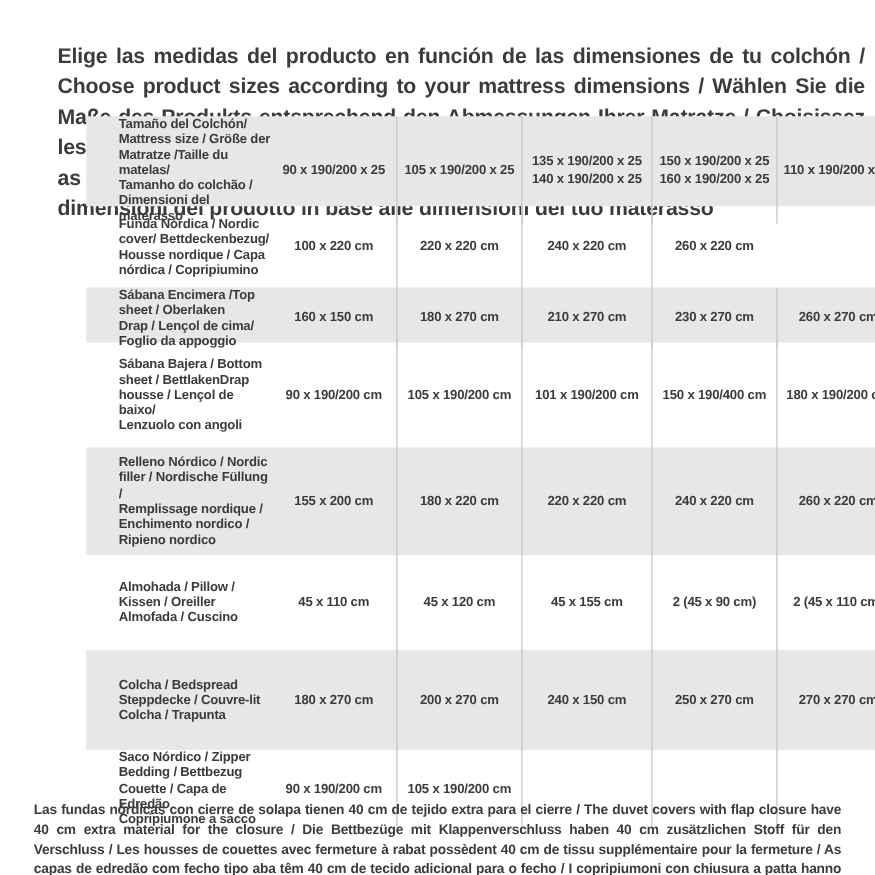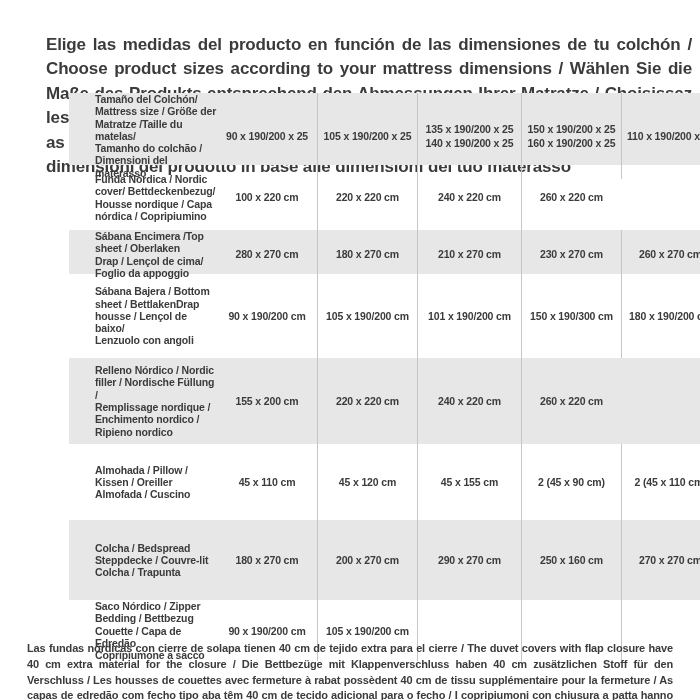--- a/index.html
+++ b/index.html
@@ -106,46 +106,47 @@
       <div class="cell-val">220 x 220 cm</div>
       <div class="cell-val">240 x 220 cm</div>
       <div class="cell-val">260 x 220 cm</div>
     </div>
 
     <div class="row striped r3">
       <div class="cell-label">Sábana Encimera /Top
 sheet / Oberlaken
 Drap / Lençol de cima/
 Foglio da appoggio</div>
-      <div class="cell-val">280 x 270 cm</div>
+      <div class="cell-val">160 x 150 cm</div>
       <div class="cell-val">180 x 270 cm</div>
       <div class="cell-val">210 x 270 cm</div>
       <div class="cell-val">230 x 270 cm</div>
       <div class="cell-val">260 x 270 cm</div>
     </div>
 
     <div class="row r4">
       <div class="cell-label">Sábana Bajera / Bottom
 sheet / BettlakenDrap
 housse / Lençol de baixo/
 Lenzuolo con angoli</div>
       <div class="cell-val">90 x 190/200 cm</div>
       <div class="cell-val">105 x 190/200 cm</div>
       <div class="cell-val">101 x 190/200 cm</div>
-      <div class="cell-val">150 x 190/300 cm</div>
+      <div class="cell-val">150 x 190/400 cm</div>
       <div class="cell-val">180 x 190/200 cm</div>
     </div>
 
     <div class="row striped r5">
       <div class="cell-label">Relleno Nórdico / Nordic
 filler / Nordische Füllung /
 Remplissage nordique /
 Enchimento nordico /
 Ripieno nordico</div>
       <div class="cell-val">155 x 200 cm</div>
+      <div class="cell-val">180 x 220 cm</div>
       <div class="cell-val">220 x 220 cm</div>
       <div class="cell-val">240 x 220 cm</div>
       <div class="cell-val">260 x 220 cm</div>
     </div>
 
     <div class="row r6">
       <div class="cell-label">Almohada  / Pillow /
 Kissen / Oreiller
 Almofada / Cuscino</div>
       <div class="cell-val">45 x 110 cm</div>
@@ -154,22 +155,22 @@
       <div class="cell-val">2 (45 x 90 cm)</div>
       <div class="cell-val">2 (45 x 110 cm)</div>
     </div>
 
     <div class="row striped r7">
       <div class="cell-label">Colcha / Bedspread
 Steppdecke / Couvre-lit
 Colcha / Trapunta</div>
       <div class="cell-val">180 x 270 cm</div>
       <div class="cell-val">200 x 270 cm</div>
-      <div class="cell-val">290 x 270 cm</div>
-      <div class="cell-val">250 x 160 cm</div>
+      <div class="cell-val">240 x 150 cm</div>
+      <div class="cell-val">250 x 270 cm</div>
       <div class="cell-val">270 x 270 cm</div>
     </div>
 
     <div class="row r8">
       <div class="cell-label">Saco Nórdico / Zipper
 Bedding / Bettbezug
 Couette  / Capa de Edredão
 Copripiumone a sacco</div>
       <div class="cell-val">90 x 190/200 cm</div>
       <div class="cell-val">105 x 190/200 cm</div>

